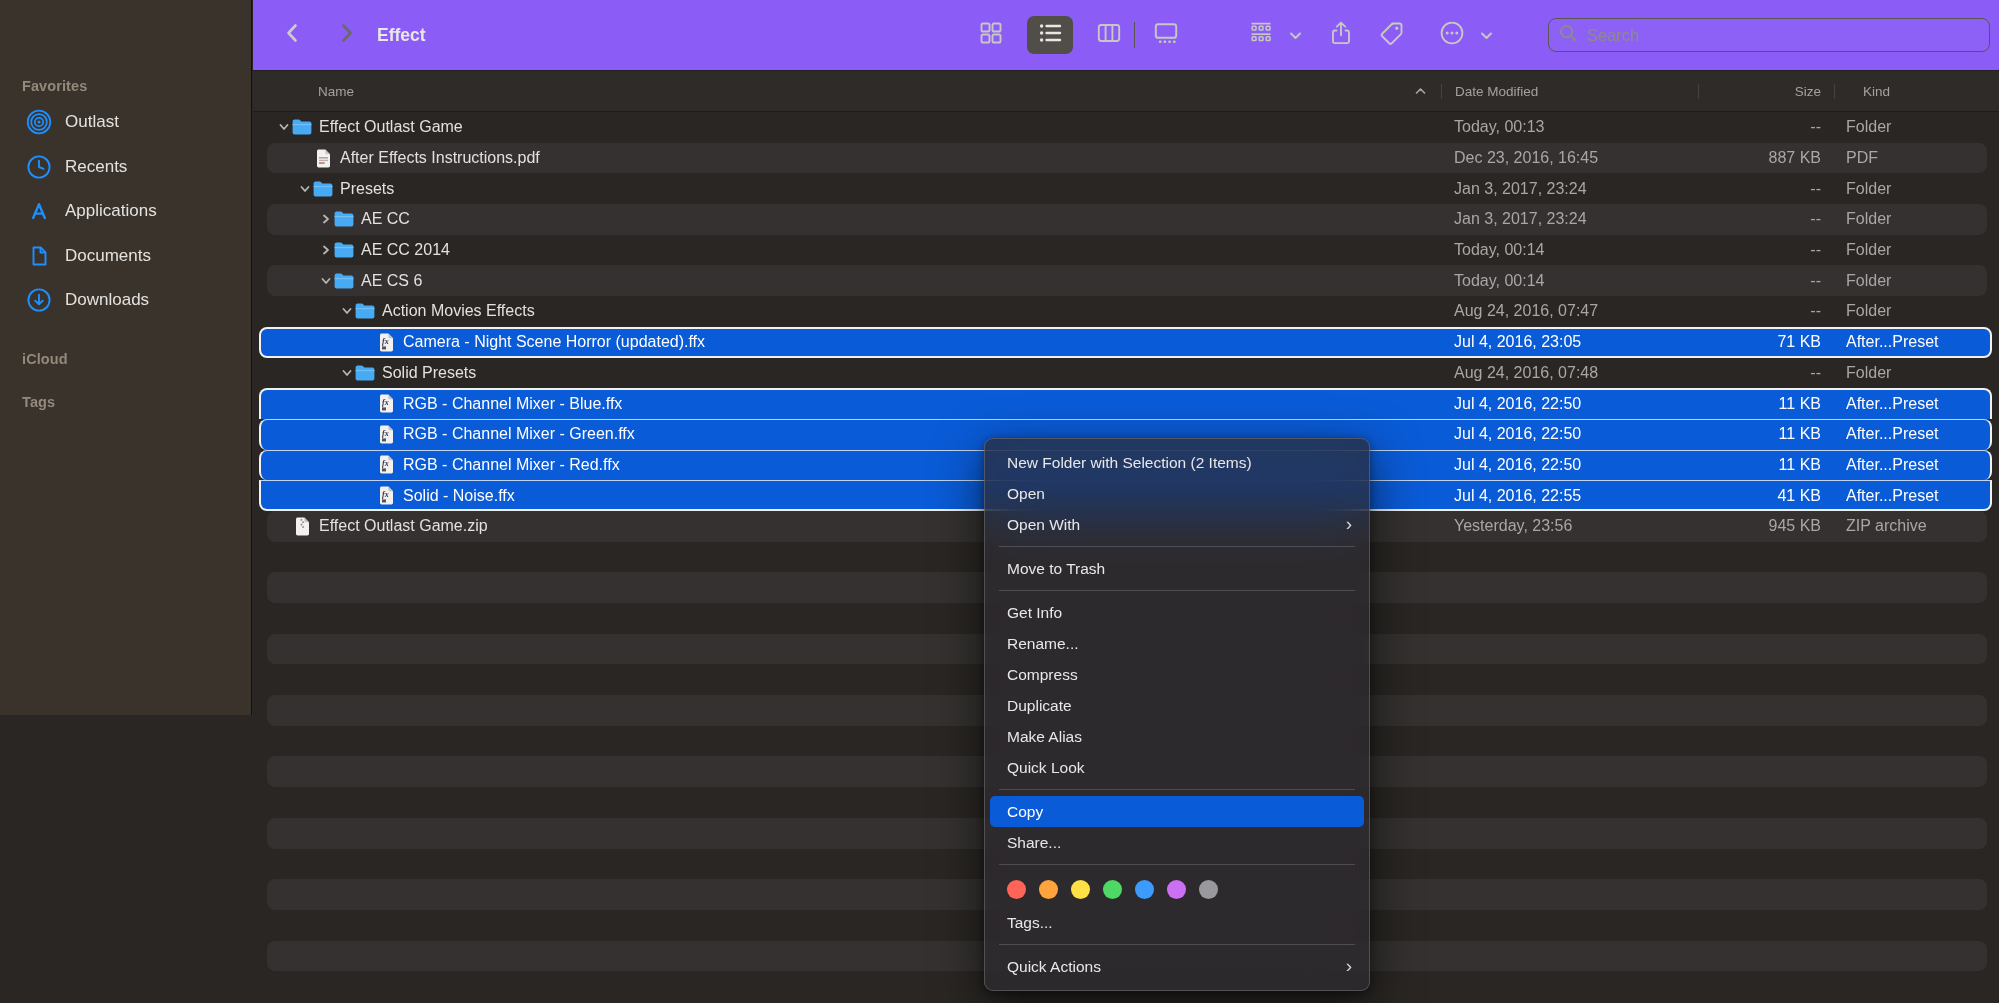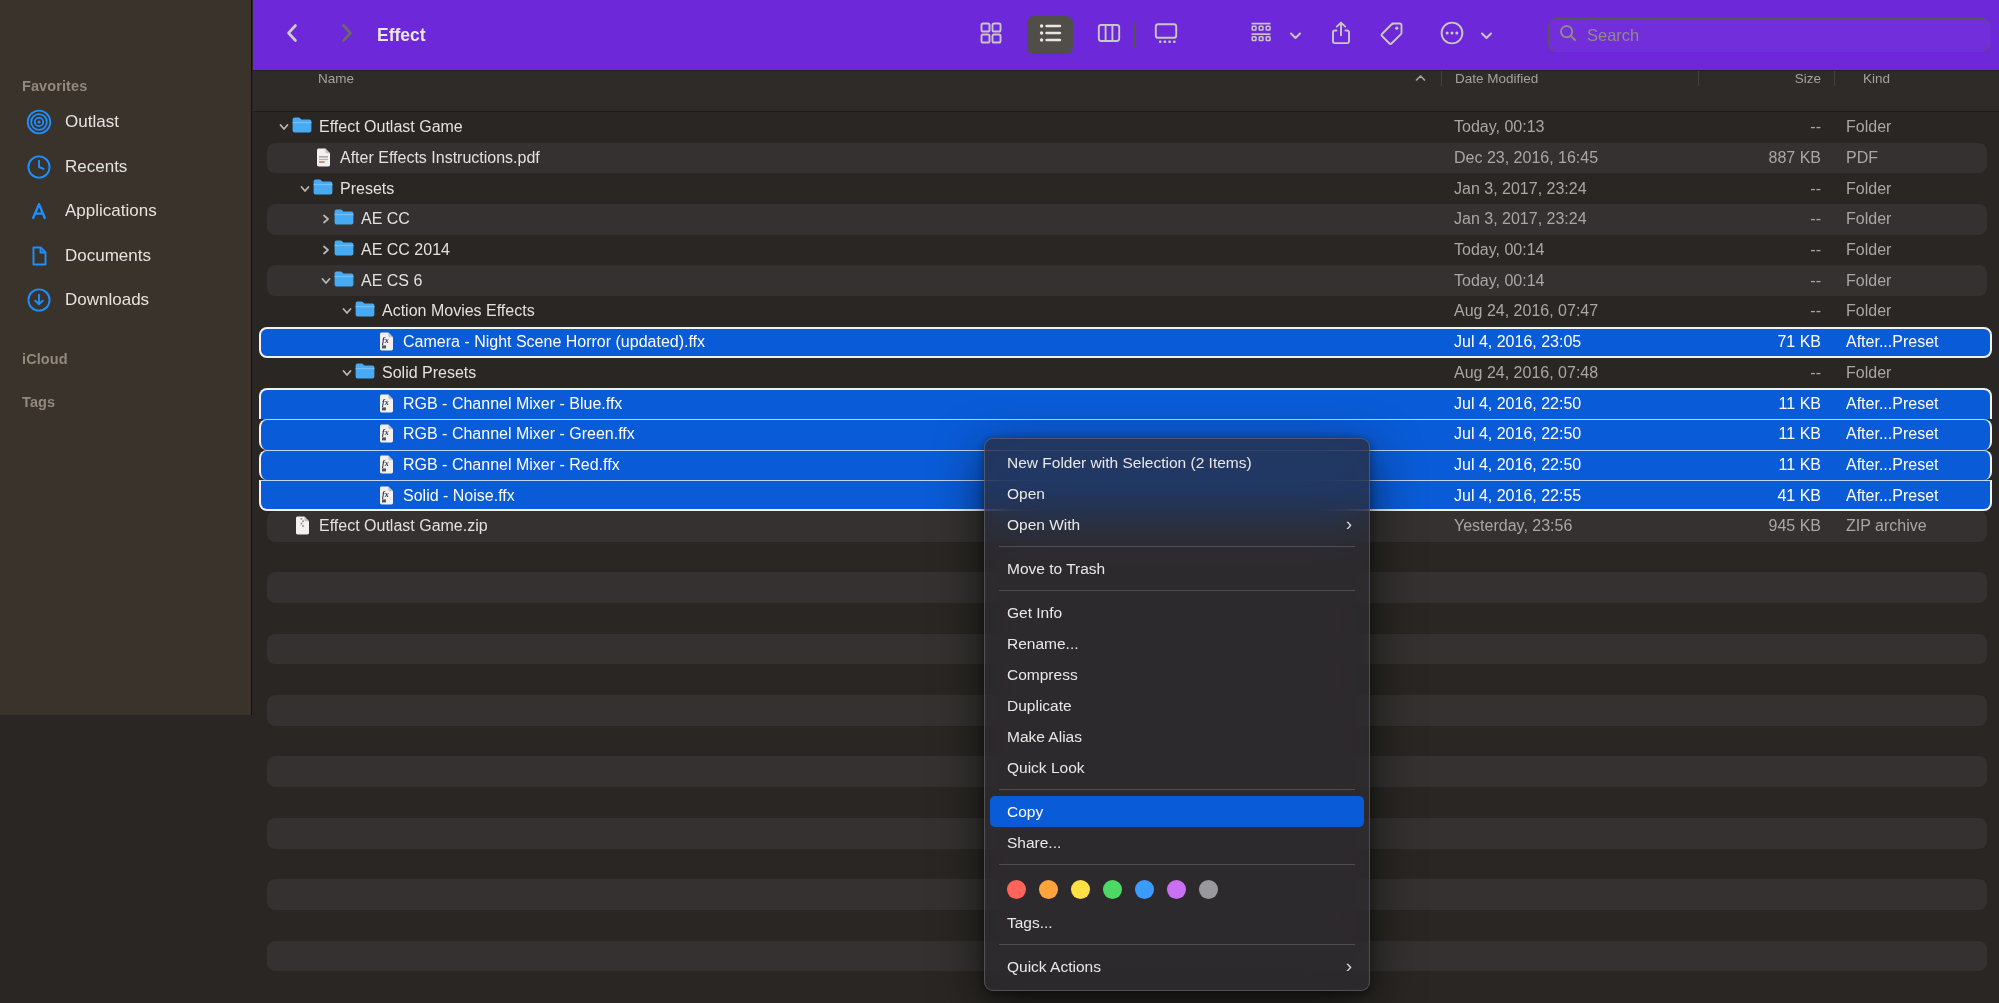--- a/index.html
+++ b/index.html
@@ -22,21 +22,21 @@
     height:44.5px;display:flex;align-items:center;gap:13px;
     padding-left:26px;cursor:default;
   }
   .sb-item .sb-icon{width:26px;height:26px;flex:0 0 26px;display:flex;align-items:center;justify-content:center;}
   .sb-item .sb-text{font-size:17px;color:#e4e2df;}
   .sb-gap1{margin-top:28px;}
   .sb-gap2{margin-top:27px;}
   
   .main{position:absolute;left:253px;top:0;right:0;bottom:0;}
   
-  .toolbar{position:absolute;left:0;top:0;right:0;height:70px;background:#6d28d9;}
+  .toolbar{position:absolute;left:0;top:0;right:0;height:70px;background:#8b5cf6;}
   .tb-btn{position:absolute;top:17px;width:36px;height:36px;display:flex;align-items:center;justify-content:center;border-radius:7px;}
   .nav-back{left:22px;}
   .nav-fwd{left:75px;}
   .win-title{position:absolute;left:124px;top:0;height:70px;display:flex;align-items:center;font-size:17.5px;font-weight:700;color:#eae8e6;}
   .view-btn{position:absolute;top:16px;width:46px;height:38px;display:flex;align-items:center;justify-content:center;border-radius:7px;}
   .view-btn.active{background:#514e4a;}
   .tb-divider{position:absolute;left:881px;top:22px;width:1px;height:26px;background:#57534f;}
   .tb-chevron{position:absolute;top:28px;width:15px;height:15px;display:flex;align-items:center;justify-content:center;}
   .search-field{
     position:absolute;left:1295px;top:18px;width:442px;height:34px;
@@ -45,21 +45,21 @@
   }
   .search-field input{
     flex:1;background:transparent;border:none;outline:none;
     font-family:"Liberation Sans",sans-serif;font-size:16.5px;color:#ddd;
   }
   .search-field input::placeholder{color:#8e8b88;}
   
   .list-header{
     position:absolute;left:0;right:0;top:70px;height:42px;background:#2e2b29;
     border-top:1px solid #232120;border-bottom:1px solid #1e1c1b;
-    display:flex;align-items:flex-start;color:#a4a19e;font-size:13.5px;
+    display:flex;align-items:center;color:#a4a19e;font-size:13.5px;
   }
   .hdr-cell{display:flex;align-items:center;}
   .hdr-name{flex:0 0 1188px;padding-left:65px;position:relative;}
   .hdr-date{flex:0 0 257px;padding-left:13px;border-left:1px solid #454240;}
   .hdr-size{flex:0 0 136px;justify-content:flex-end;padding-right:13px;border-left:1px solid #454240;}
   .hdr-kind{flex:1;padding-left:28px;border-left:1px solid #454240;}
   .sort-ind{position:absolute;right:14px;top:0;height:100%;display:flex;align-items:center;}
   
   .rows{position:absolute;left:0;right:0;top:112px;bottom:0;}
   .row{position:relative;height:30.7px;display:flex;align-items:center;font-size:16px;}
@@ -70,21 +70,21 @@
   .row.sel-top::before{border:2px solid #f1f1f1;border-bottom:none;border-radius:8px 8px 0 0;}
   .row.sel-mid::before{border-left:2px solid #f1f1f1;border-right:2px solid #f1f1f1;border-top:1px solid rgba(255,255,255,.75);}
   .row.sel-bottom::before{border:2px solid #f1f1f1;border-top:1px solid rgba(255,255,255,.75);border-radius:0 0 8px 8px;}
   .cell{position:relative;z-index:1;white-space:nowrap;overflow:hidden;}
   .c-name{flex:0 0 1188px;display:flex;align-items:center;color:#e2e1df;}
   .c-date{flex:0 0 257px;padding-left:13px;color:#a9a7a4;}
   .c-size{flex:0 0 136px;text-align:right;padding-right:13px;color:#a9a7a4;}
   .c-kind{flex:1;padding-left:12px;color:#a9a7a4;}
   .row.sel .c-name,.row.sel .c-date,.row.sel .c-size,.row.sel .c-kind{color:#ffffff;}
   .disclosure{width:17px;flex:0 0 17px;display:flex;align-items:center;justify-content:center;}
-  .file-icon{width:20px;flex:0 0 20px;height:20px;margin-right:7px;display:flex;align-items:flex-start;justify-content:center;}
+  .file-icon{width:20px;flex:0 0 20px;height:20px;margin-right:7px;display:flex;align-items:center;justify-content:center;}
   
   .context-menu{
     position:absolute;left:984px;top:438px;width:386px;z-index:50;
     background:rgba(44,42,47,0.74);
     -webkit-backdrop-filter:blur(28px) saturate(1.6);backdrop-filter:blur(28px) saturate(1.6);
     border:1px solid rgba(130,128,126,0.45);border-radius:9px;
     box-shadow:0 16px 50px rgba(0,0,0,0.6),0 2px 10px rgba(0,0,0,0.4);
     padding:8px 0;color:#e9e8e7;font-size:15.5px;
   }
   .cm-item{height:31px;display:flex;align-items:center;padding:0 17px 0 22px;}

